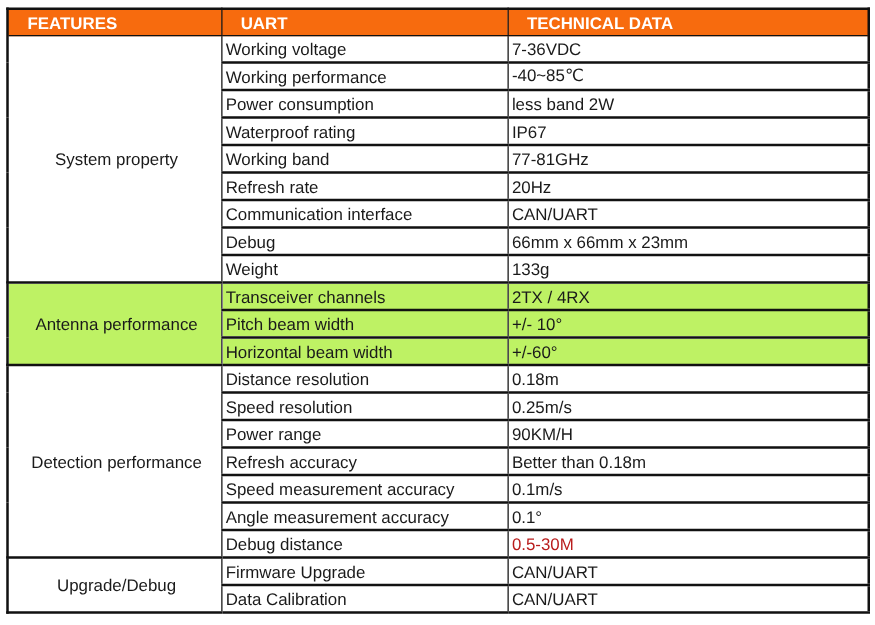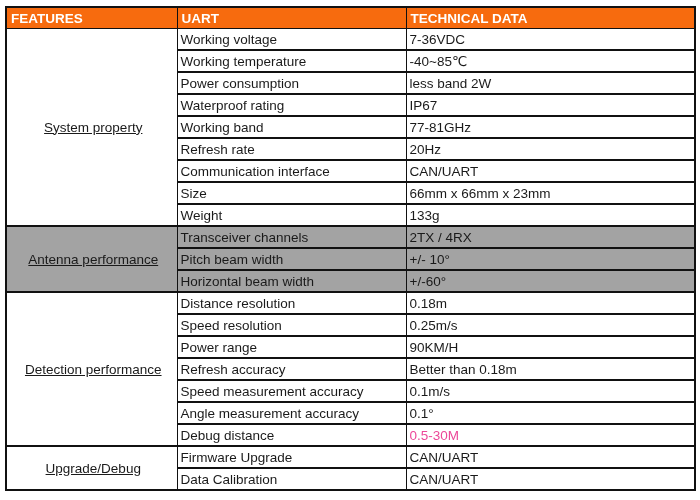--- a/index.html
+++ b/index.html
@@ -16,40 +16,39 @@
   }
   table.spec col.c1 { width: 171px; }
   table.spec col.c2 { width: 229px; }
   table.spec col.c3 { width: 289px; }
   table.spec th {
     background: #f76b0e;
     color: #ffffff;
     font-weight: bold;
     text-align: left;
     height: 20px;
-    padding: 0 0 0 4px;
+    padding: 0 0 0 15px;
     border: 1px solid #111;
     font-size: 13.5px;
   }
   table.spec td {
     height: 20px;
     padding: 0 0 0 3px;
     border: 1px solid #111;
     border-bottom-width: 2px;
     white-space: nowrap;
     overflow: hidden;
   }
   table.spec td.feature {
     text-align: center;
     border-bottom: 2px solid #111;
     border-left: 2px solid #111;
-    text-decoration: underline;
   }
-  table.spec tr.shade td { background: #a3a3a3; }
-  .red { color: #ec4899; }
+  table.spec tr.shade td { background: #bef264; }
+  .red { color: #b91c1c; }
 </style>
 </head>
 <body>
 
 <table class="spec">
   <colgroup>
       <col class="c1">
       <col class="c2">
       <col class="c3">
     </colgroup>
@@ -60,21 +59,21 @@
       <th>TECHNICAL DATA</th>
     </tr>
   </thead>
   <tbody id="spec-body">
       <tr>
         <td class="feature" rowspan="9">System property</td>
         <td>Working voltage</td>
         <td>7-36VDC</td>
       </tr>
       <tr>
-        <td>Working temperature</td>
+        <td>Working performance</td>
         <td> -40~85℃</td>
       </tr>
       <tr>
         <td>Power consumption</td>
         <td>less band 2W</td>
       </tr>
       <tr>
         <td>Waterproof rating</td>
         <td>IP67</td>
       </tr>
@@ -84,21 +83,21 @@
       </tr>
       <tr>
         <td>Refresh rate</td>
         <td>20Hz</td>
       </tr>
       <tr>
         <td>Communication interface</td>
         <td>CAN/UART</td>
       </tr>
       <tr>
-        <td>Size</td>
+        <td>Debug</td>
         <td>66mm x 66mm x 23mm</td>
       </tr>
       <tr>
         <td>Weight</td>
         <td>133g</td>
       </tr>
       <tr class="shade">
         <td class="feature" rowspan="3">Antenna performance</td>
         <td>Transceiver channels</td>
         <td>2TX / 4RX</td>

